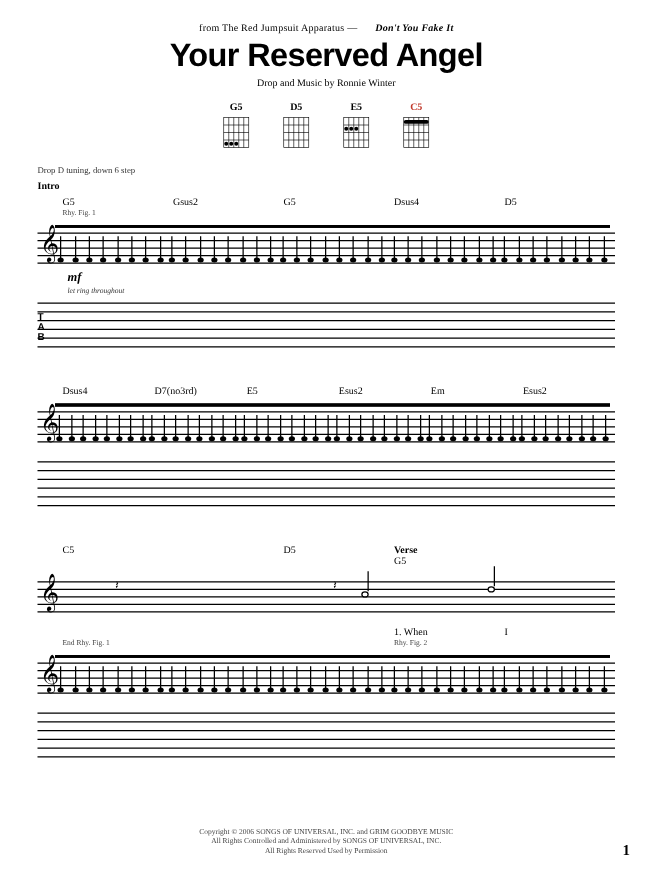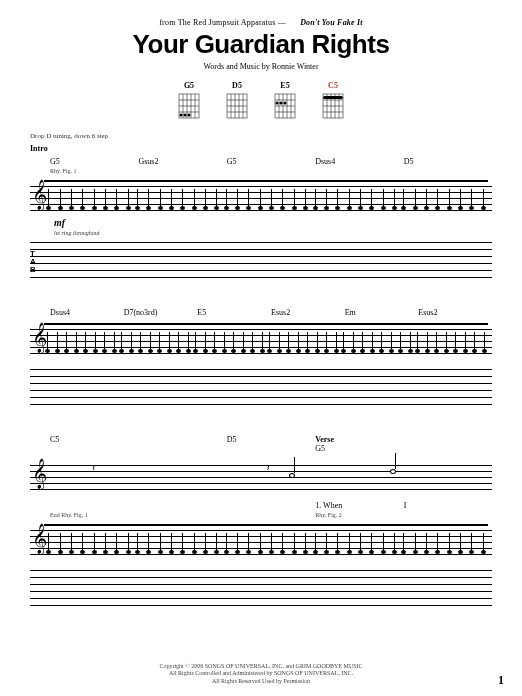--- a/index.html
+++ b/index.html
@@ -242,22 +242,22 @@
 </head>
 <body>
 
 <div class="page">
 
   <div class="header">
     <div class="source-line">
       <span class="source-from">from The Red Jumpsuit Apparatus — </span>
       <span class="source-album">Don't You Fake It</span>
     </div>
-    <div class="title">Your Guardian Rights</div>
-    <div class="credits">Words and Music by Ronnie Winter</div>
+    <div class="title">Your Reserved Angel</div>
+    <div class="credits">Drop and Music by Ronnie Winter</div>
   </div>
 
   <div class="chord-diagrams">
     <div class="chord-box">
       <div class="chord-label">G5</div>
       <svg class="chord-grid" width="24" height="30">
         <rect x="2" y="2" width="20" height="24" fill="none" stroke="#000" stroke-width="0.5"></rect>
         <line x1="2" y1="8" x2="22" y2="8" stroke="#000" stroke-width="0.5"></line>
         <line x1="2" y1="14" x2="22" y2="14" stroke="#000" stroke-width="0.5"></line>
         <line x1="2" y1="20" x2="22" y2="20" stroke="#000" stroke-width="0.5"></line>

